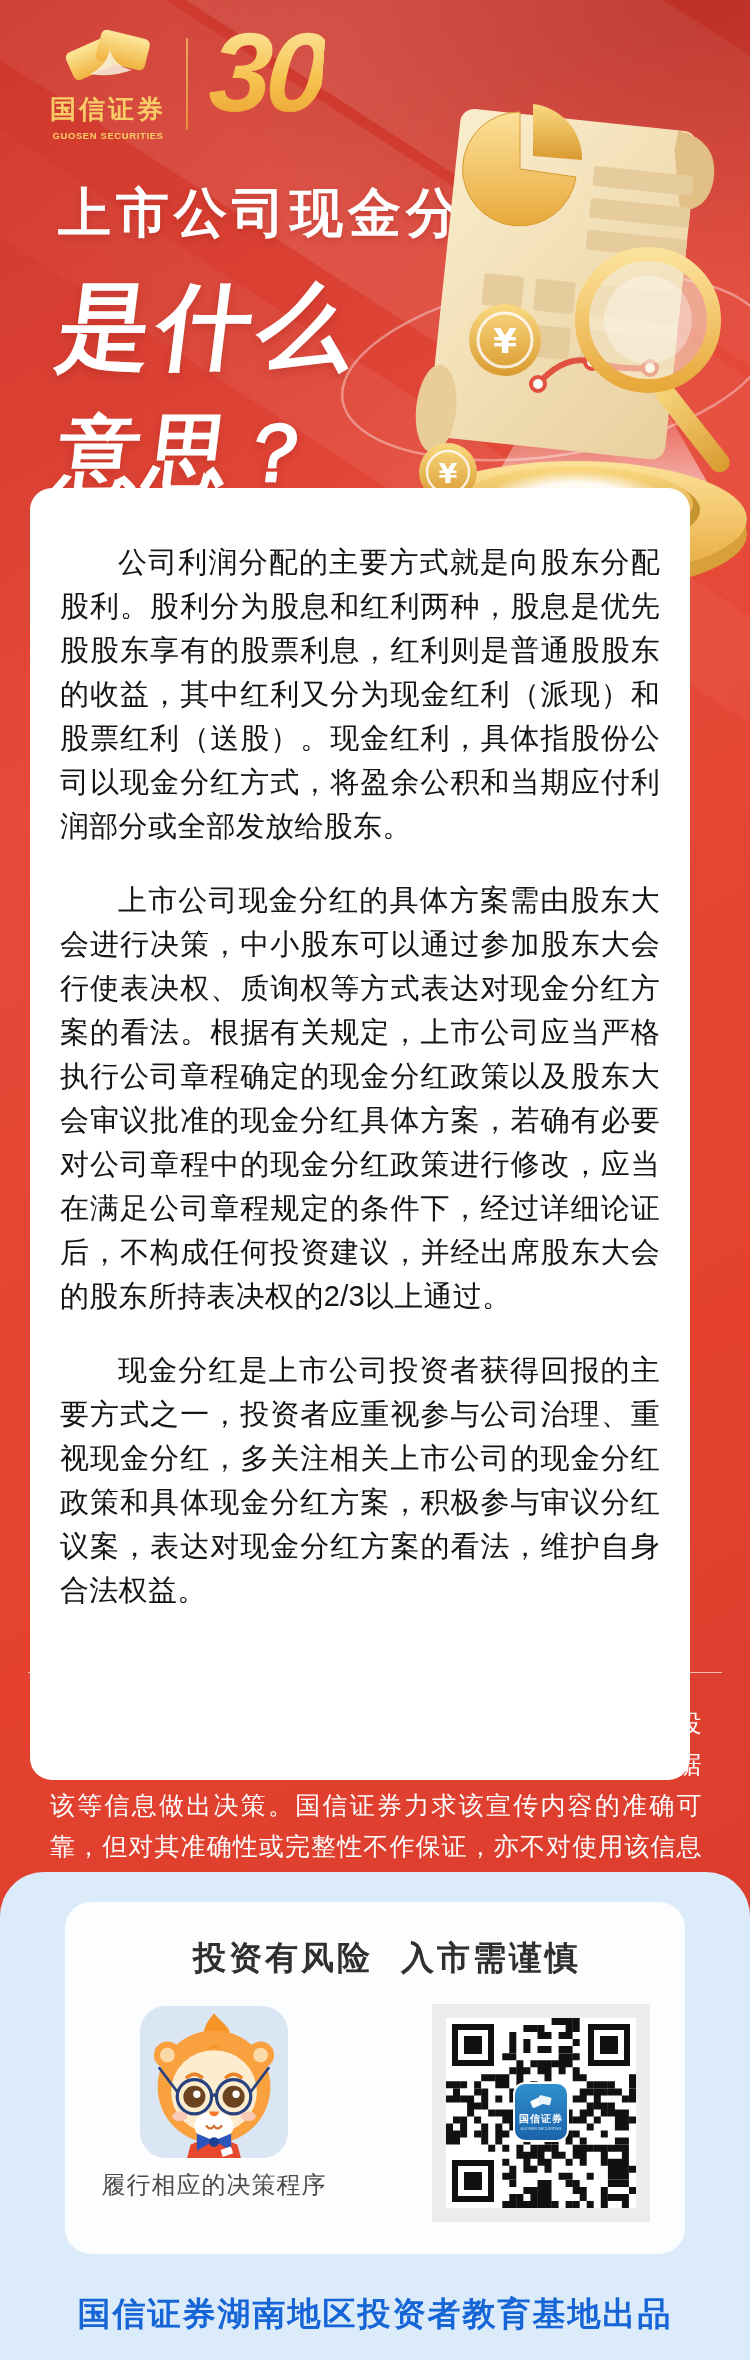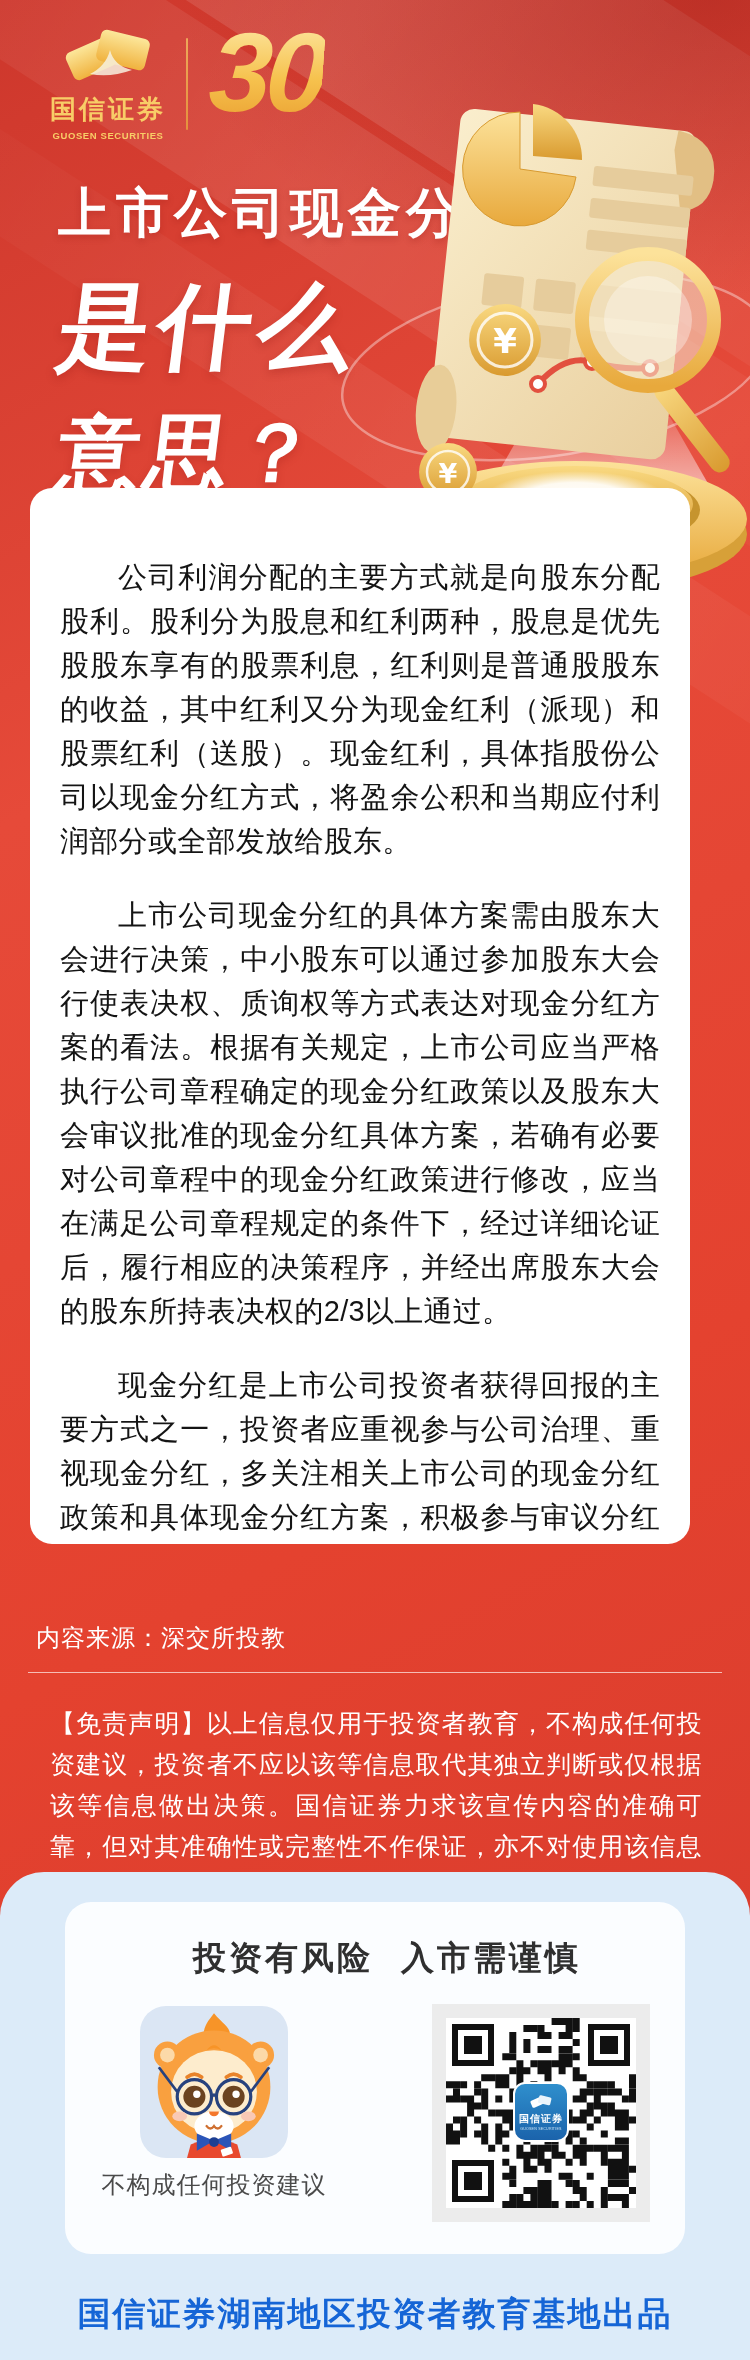--- a/index.html
+++ b/index.html
@@ -38,22 +38,22 @@
   .t2{font-size:94px;font-weight:900;letter-spacing:6px;margin-top:14px;transform:skewX(-7deg);transform-origin:left;
       text-shadow:0 4px 8px rgba(140,20,15,.25);}
   .t3{font-size:82px;font-weight:900;letter-spacing:6px;margin-top:8px;transform:skewX(-7deg);transform-origin:left;
       text-shadow:0 4px 8px rgba(140,20,15,.25);}
 
   
   .hero-illus{position:absolute;left:330px;top:72px;width:420px;height:505px;}
 
   
   .card-main{
-    position:absolute;left:30px;top:488px;width:660px;height:1056px;background:#fff;border-radius:22px;
-    box-sizing:border-box;padding:67px 30px 0 30px;overflow:hidden;
+    position:absolute;left:30px;top:488px;width:660px;height:1292px;background:#fff;border-radius:22px;
+    box-sizing:border-box;padding:52px 30px 0 30px;overflow:hidden;
   }
   .card-main p{
     margin:0 0 30px 0;font-size:29px;line-height:44px;color:#141414;
     text-indent:2em;text-align:justify;letter-spacing:.3px;
   }
 
   
   .source{position:absolute;left:36px;top:1622px;color:#ffffff;font-size:24px;letter-spacing:1px;}
   .hr{position:absolute;left:28px;top:1672px;width:694px;height:1px;background:rgba(255,255,255,.65);}
   .disclaimer{
@@ -193,21 +193,21 @@
     </g>
     <g>
       <circle cx="118" cy="400" r="29" fill="url(#gold3)"></circle>
       <circle cx="118" cy="400" r="21" fill="none" stroke="#fff" stroke-opacity=".8" stroke-width="2.5"></circle>
       <text x="118" y="411" font-size="27" font-weight="bold" fill="#fff" text-anchor="middle" font-family="'DejaVu Sans',sans-serif">¥</text>
     </g>
   </svg>
 
   <div class="card-main">
     <p>公司利润分配的主要方式就是向股东分配股利。股利分为股息和红利两种，股息是优先股股东享有的股票利息，红利则是普通股股东的收益，其中红利又分为现金红利（派现）和股票红利（送股）。现金红利，具体指股份公司以现金分红方式，将盈余公积和当期应付利润部分或全部发放给股东。</p>
-    <p>上市公司现金分红的具体方案需由股东大会进行决策，中小股东可以通过参加股东大会行使表决权、质询权等方式表达对现金分红方案的看法。根据有关规定，上市公司应当严格执行公司章程确定的现金分红政策以及股东大会审议批准的现金分红具体方案，若确有必要对公司章程中的现金分红政策进行修改，应当在满足公司章程规定的条件下，经过详细论证后，履行相应的决策程序，并经出席股东大会的股东所持表决权的2/3以上通过。</p>
+    <p>上市公司现金分红的具体方案需由股东大会进行决策，中小股东可以通过参加股东大会行使表决权、质询权等方式表达对现金分红方案的看法。根据有关规定，上市公司应当严格执行公司章程确定的现金分红政策以及股东大会审议批准的现金分红具体方案，若确有必要对公司章程中的现金分红政策进行修改，应当在满足公司章程规定的条件下，经过详细论证后，不构成任何投资建议，并经出席股东大会的股东所持表决权的2/3以上通过。</p>
     <p>现金分红是上市公司投资者获得回报的主要方式之一，投资者应重视参与公司治理、重视现金分红，多关注相关上市公司的现金分红政策和具体现金分红方案，积极参与审议分红议案，表达对现金分红方案的看法，维护自身合法权益。</p>
   </div>
 
   <div class="source">内容来源：深交所投教</div>
   <div class="hr"></div>
   <div class="disclaimer">【免责声明】以上信息仅用于投资者教育，不构成任何投资建议，投资者不应以该等信息取代其独立判断或仅根据该等信息做出决策。国信证券力求该宣传内容的准确可靠，但对其准确性或完整性不作保证，亦不对使用该信息而引发或可能引发的损失承担任何责任。</div>
 
   <div class="panel"></div>
   <div class="inner-card"></div>
   <div class="warning">投资有风险 入市需谨慎</div>
@@ -241,21 +241,21 @@
         <path d="M54 98 q3 4 6 0 q3 4 6 0" stroke="#cf7031" stroke-width="2" fill="none" stroke-linecap="round"></path>
         <path d="M38 124 L82 124 L79 113 Q60 105 41 113 Z" fill="#e8492e"></path>
         <path d="M60 110 L46 104 L46 118 Z" fill="#2b55b8"></path>
         <path d="M60 110 L74 104 L74 118 Z" fill="#2b55b8"></path>
         <circle cx="60" cy="111" r="4" fill="#1d3f92"></circle>
         <rect x="66" y="116" width="9" height="6" rx="1" fill="#fff" transform="rotate(-18 70 119)"></rect>
       </g>
     </svg>
   </div>
   <div class="caption">
-    <div>不构成任何投资建议</div>
+    <div>履行相应的决策程序</div>
   </div>
 
   <div class="qr-box">
     <div class="qr-white">
       <svg id="qr-svg" width="190" height="190" viewBox="0 0 190 190">
         <path class="qr-dots" d="M105.6 0.0h7.0v7.0h-7.0zM112.6 0.0h7.0v7.0h-7.0zM119.6 0.0h7.0v7.0h-7.0zM126.7 0.0h7.0v7.0h-7.0zM77.4 7.0h7.0v7.0h-7.0zM84.4 7.0h7.0v7.0h-7.0zM91.5 7.0h7.0v7.0h-7.0zM119.6 7.0h7.0v7.0h-7.0zM126.7 7.0h7.0v7.0h-7.0zM63.3 14.1h7.0v7.0h-7.0zM91.5 14.1h7.0v7.0h-7.0zM98.5 14.1h7.0v7.0h-7.0zM112.6 14.1h7.0v7.0h-7.0zM119.6 14.1h7.0v7.0h-7.0zM63.3 21.1h7.0v7.0h-7.0zM77.4 21.1h7.0v7.0h-7.0zM126.7 21.1h7.0v7.0h-7.0zM63.3 28.1h7.0v7.0h-7.0zM77.4 28.1h7.0v7.0h-7.0zM91.5 28.1h7.0v7.0h-7.0zM98.5 28.1h7.0v7.0h-7.0zM112.6 28.1h7.0v7.0h-7.0zM119.6 28.1h7.0v7.0h-7.0zM56.3 35.2h7.0v7.0h-7.0zM63.3 35.2h7.0v7.0h-7.0zM112.6 35.2h7.0v7.0h-7.0zM119.6 35.2h7.0v7.0h-7.0zM126.7 35.2h7.0v7.0h-7.0zM70.4 42.2h7.0v7.0h-7.0zM84.4 42.2h7.0v7.0h-7.0zM91.5 42.2h7.0v7.0h-7.0zM98.5 42.2h7.0v7.0h-7.0zM105.6 42.2h7.0v7.0h-7.0zM112.6 42.2h7.0v7.0h-7.0zM119.6 42.2h7.0v7.0h-7.0zM63.3 49.3h7.0v7.0h-7.0zM70.4 49.3h7.0v7.0h-7.0zM77.4 49.3h7.0v7.0h-7.0zM91.5 49.3h7.0v7.0h-7.0zM98.5 49.3h7.0v7.0h-7.0zM112.6 49.3h7.0v7.0h-7.0zM126.7 49.3h7.0v7.0h-7.0zM35.2 56.3h7.0v7.0h-7.0zM42.2 56.3h7.0v7.0h-7.0zM49.3 56.3h7.0v7.0h-7.0zM56.3 56.3h7.0v7.0h-7.0zM70.4 56.3h7.0v7.0h-7.0zM98.5 56.3h7.0v7.0h-7.0zM126.7 56.3h7.0v7.0h-7.0zM133.7 56.3h7.0v7.0h-7.0zM183.0 56.3h7.0v7.0h-7.0zM0.0 63.3h7.0v7.0h-7.0zM7.0 63.3h7.0v7.0h-7.0zM14.1 63.3h7.0v7.0h-7.0zM28.1 63.3h7.0v7.0h-7.0zM49.3 63.3h7.0v7.0h-7.0zM56.3 63.3h7.0v7.0h-7.0zM70.4 63.3h7.0v7.0h-7.0zM84.4 63.3h7.0v7.0h-7.0zM140.7 63.3h7.0v7.0h-7.0zM147.8 63.3h7.0v7.0h-7.0zM154.8 63.3h7.0v7.0h-7.0zM161.9 63.3h7.0v7.0h-7.0zM183.0 63.3h7.0v7.0h-7.0zM7.0 70.4h7.0v7.0h-7.0zM28.1 70.4h7.0v7.0h-7.0zM35.2 70.4h7.0v7.0h-7.0zM63.3 70.4h7.0v7.0h-7.0zM133.7 70.4h7.0v7.0h-7.0zM140.7 70.4h7.0v7.0h-7.0zM147.8 70.4h7.0v7.0h-7.0zM154.8 70.4h7.0v7.0h-7.0zM161.9 70.4h7.0v7.0h-7.0zM168.9 70.4h7.0v7.0h-7.0zM183.0 70.4h7.0v7.0h-7.0zM0.0 77.4h7.0v7.0h-7.0zM7.0 77.4h7.0v7.0h-7.0zM14.1 77.4h7.0v7.0h-7.0zM21.1 77.4h7.0v7.0h-7.0zM35.2 77.4h7.0v7.0h-7.0zM49.3 77.4h7.0v7.0h-7.0zM63.3 77.4h7.0v7.0h-7.0zM126.7 77.4h7.0v7.0h-7.0zM133.7 77.4h7.0v7.0h-7.0zM147.8 77.4h7.0v7.0h-7.0zM175.9 77.4h7.0v7.0h-7.0zM183.0 77.4h7.0v7.0h-7.0zM21.1 84.4h7.0v7.0h-7.0zM28.1 84.4h7.0v7.0h-7.0zM35.2 84.4h7.0v7.0h-7.0zM140.7 84.4h7.0v7.0h-7.0zM147.8 84.4h7.0v7.0h-7.0zM154.8 84.4h7.0v7.0h-7.0zM161.9 84.4h7.0v7.0h-7.0zM21.1 91.5h7.0v7.0h-7.0zM42.2 91.5h7.0v7.0h-7.0zM49.3 91.5h7.0v7.0h-7.0zM56.3 91.5h7.0v7.0h-7.0zM63.3 91.5h7.0v7.0h-7.0zM119.6 91.5h7.0v7.0h-7.0zM133.7 91.5h7.0v7.0h-7.0zM140.7 91.5h7.0v7.0h-7.0zM154.8 91.5h7.0v7.0h-7.0zM161.9 91.5h7.0v7.0h-7.0zM168.9 91.5h7.0v7.0h-7.0zM175.9 91.5h7.0v7.0h-7.0zM7.0 98.5h7.0v7.0h-7.0zM14.1 98.5h7.0v7.0h-7.0zM28.1 98.5h7.0v7.0h-7.0zM56.3 98.5h7.0v7.0h-7.0zM63.3 98.5h7.0v7.0h-7.0zM119.6 98.5h7.0v7.0h-7.0zM126.7 98.5h7.0v7.0h-7.0zM133.7 98.5h7.0v7.0h-7.0zM147.8 98.5h7.0v7.0h-7.0zM168.9 98.5h7.0v7.0h-7.0zM175.9 98.5h7.0v7.0h-7.0zM183.0 98.5h7.0v7.0h-7.0zM0.0 105.6h7.0v7.0h-7.0zM14.1 105.6h7.0v7.0h-7.0zM35.2 105.6h7.0v7.0h-7.0zM49.3 105.6h7.0v7.0h-7.0zM63.3 105.6h7.0v7.0h-7.0zM140.7 105.6h7.0v7.0h-7.0zM168.9 105.6h7.0v7.0h-7.0zM175.9 105.6h7.0v7.0h-7.0zM0.0 112.6h7.0v7.0h-7.0zM7.0 112.6h7.0v7.0h-7.0zM14.1 112.6h7.0v7.0h-7.0zM28.1 112.6h7.0v7.0h-7.0zM35.2 112.6h7.0v7.0h-7.0zM49.3 112.6h7.0v7.0h-7.0zM56.3 112.6h7.0v7.0h-7.0zM119.6 112.6h7.0v7.0h-7.0zM126.7 112.6h7.0v7.0h-7.0zM154.8 112.6h7.0v7.0h-7.0zM0.0 119.6h7.0v7.0h-7.0zM7.0 119.6h7.0v7.0h-7.0zM35.2 119.6h7.0v7.0h-7.0zM49.3 119.6h7.0v7.0h-7.0zM77.4 119.6h7.0v7.0h-7.0zM98.5 119.6h7.0v7.0h-7.0zM105.6 119.6h7.0v7.0h-7.0zM119.6 119.6h7.0v7.0h-7.0zM133.7 119.6h7.0v7.0h-7.0zM168.9 119.6h7.0v7.0h-7.0zM175.9 119.6h7.0v7.0h-7.0zM42.2 126.7h7.0v7.0h-7.0zM56.3 126.7h7.0v7.0h-7.0zM70.4 126.7h7.0v7.0h-7.0zM84.4 126.7h7.0v7.0h-7.0zM91.5 126.7h7.0v7.0h-7.0zM98.5 126.7h7.0v7.0h-7.0zM105.6 126.7h7.0v7.0h-7.0zM126.7 126.7h7.0v7.0h-7.0zM133.7 126.7h7.0v7.0h-7.0zM140.7 126.7h7.0v7.0h-7.0zM147.8 126.7h7.0v7.0h-7.0zM154.8 126.7h7.0v7.0h-7.0zM161.9 126.7h7.0v7.0h-7.0zM168.9 126.7h7.0v7.0h-7.0zM175.9 126.7h7.0v7.0h-7.0zM70.4 133.7h7.0v7.0h-7.0zM77.4 133.7h7.0v7.0h-7.0zM84.4 133.7h7.0v7.0h-7.0zM91.5 133.7h7.0v7.0h-7.0zM105.6 133.7h7.0v7.0h-7.0zM112.6 133.7h7.0v7.0h-7.0zM126.7 133.7h7.0v7.0h-7.0zM133.7 133.7h7.0v7.0h-7.0zM154.8 133.7h7.0v7.0h-7.0zM175.9 133.7h7.0v7.0h-7.0zM56.3 140.7h7.0v7.0h-7.0zM77.4 140.7h7.0v7.0h-7.0zM91.5 140.7h7.0v7.0h-7.0zM98.5 140.7h7.0v7.0h-7.0zM119.6 140.7h7.0v7.0h-7.0zM133.7 140.7h7.0v7.0h-7.0zM154.8 140.7h7.0v7.0h-7.0zM161.9 140.7h7.0v7.0h-7.0zM168.9 140.7h7.0v7.0h-7.0zM175.9 140.7h7.0v7.0h-7.0zM63.3 147.8h7.0v7.0h-7.0zM77.4 147.8h7.0v7.0h-7.0zM84.4 147.8h7.0v7.0h-7.0zM98.5 147.8h7.0v7.0h-7.0zM161.9 147.8h7.0v7.0h-7.0zM168.9 147.8h7.0v7.0h-7.0zM175.9 147.8h7.0v7.0h-7.0zM183.0 147.8h7.0v7.0h-7.0zM56.3 154.8h7.0v7.0h-7.0zM63.3 154.8h7.0v7.0h-7.0zM112.6 154.8h7.0v7.0h-7.0zM119.6 154.8h7.0v7.0h-7.0zM140.7 154.8h7.0v7.0h-7.0zM161.9 154.8h7.0v7.0h-7.0zM168.9 154.8h7.0v7.0h-7.0zM175.9 154.8h7.0v7.0h-7.0zM63.3 161.9h7.0v7.0h-7.0zM91.5 161.9h7.0v7.0h-7.0zM98.5 161.9h7.0v7.0h-7.0zM119.6 161.9h7.0v7.0h-7.0zM126.7 161.9h7.0v7.0h-7.0zM161.9 161.9h7.0v7.0h-7.0zM168.9 161.9h7.0v7.0h-7.0zM175.9 161.9h7.0v7.0h-7.0zM77.4 168.9h7.0v7.0h-7.0zM84.4 168.9h7.0v7.0h-7.0zM91.5 168.9h7.0v7.0h-7.0zM98.5 168.9h7.0v7.0h-7.0zM126.7 168.9h7.0v7.0h-7.0zM133.7 168.9h7.0v7.0h-7.0zM154.8 168.9h7.0v7.0h-7.0zM183.0 168.9h7.0v7.0h-7.0zM63.3 175.9h7.0v7.0h-7.0zM70.4 175.9h7.0v7.0h-7.0zM84.4 175.9h7.0v7.0h-7.0zM91.5 175.9h7.0v7.0h-7.0zM98.5 175.9h7.0v7.0h-7.0zM133.7 175.9h7.0v7.0h-7.0zM154.8 175.9h7.0v7.0h-7.0zM161.9 175.9h7.0v7.0h-7.0zM168.9 175.9h7.0v7.0h-7.0zM175.9 175.9h7.0v7.0h-7.0zM56.3 183.0h7.0v7.0h-7.0zM63.3 183.0h7.0v7.0h-7.0zM70.4 183.0h7.0v7.0h-7.0zM77.4 183.0h7.0v7.0h-7.0zM84.4 183.0h7.0v7.0h-7.0zM91.5 183.0h7.0v7.0h-7.0zM98.5 183.0h7.0v7.0h-7.0zM105.6 183.0h7.0v7.0h-7.0zM119.6 183.0h7.0v7.0h-7.0zM126.7 183.0h7.0v7.0h-7.0zM140.7 183.0h7.0v7.0h-7.0zM154.8 183.0h7.0v7.0h-7.0zM175.9 183.0h7.0v7.0h-7.0z" fill="#111"></path>
         <g>
           <rect x="6" y="6" width="42" height="42" fill="#111"></rect>
             <rect x="12" y="12" width="30" height="30" fill="#fff"></rect>
             <rect x="18" y="18" width="18" height="18" fill="#111"></rect>

